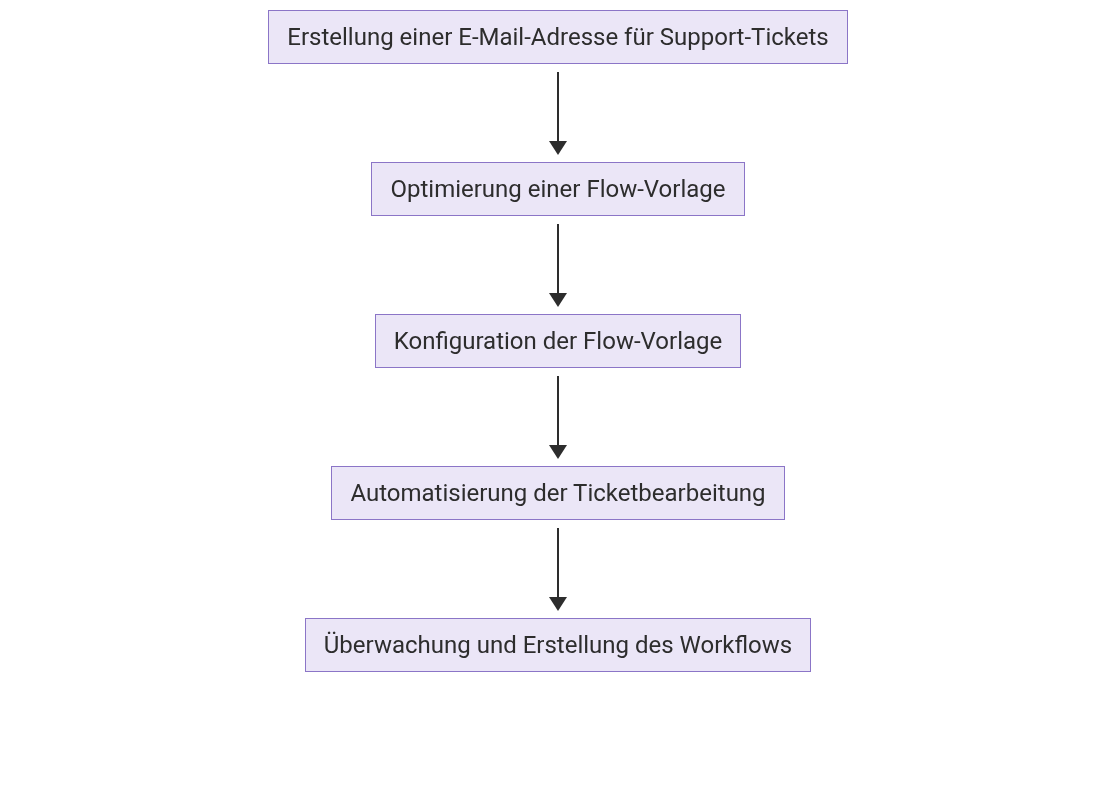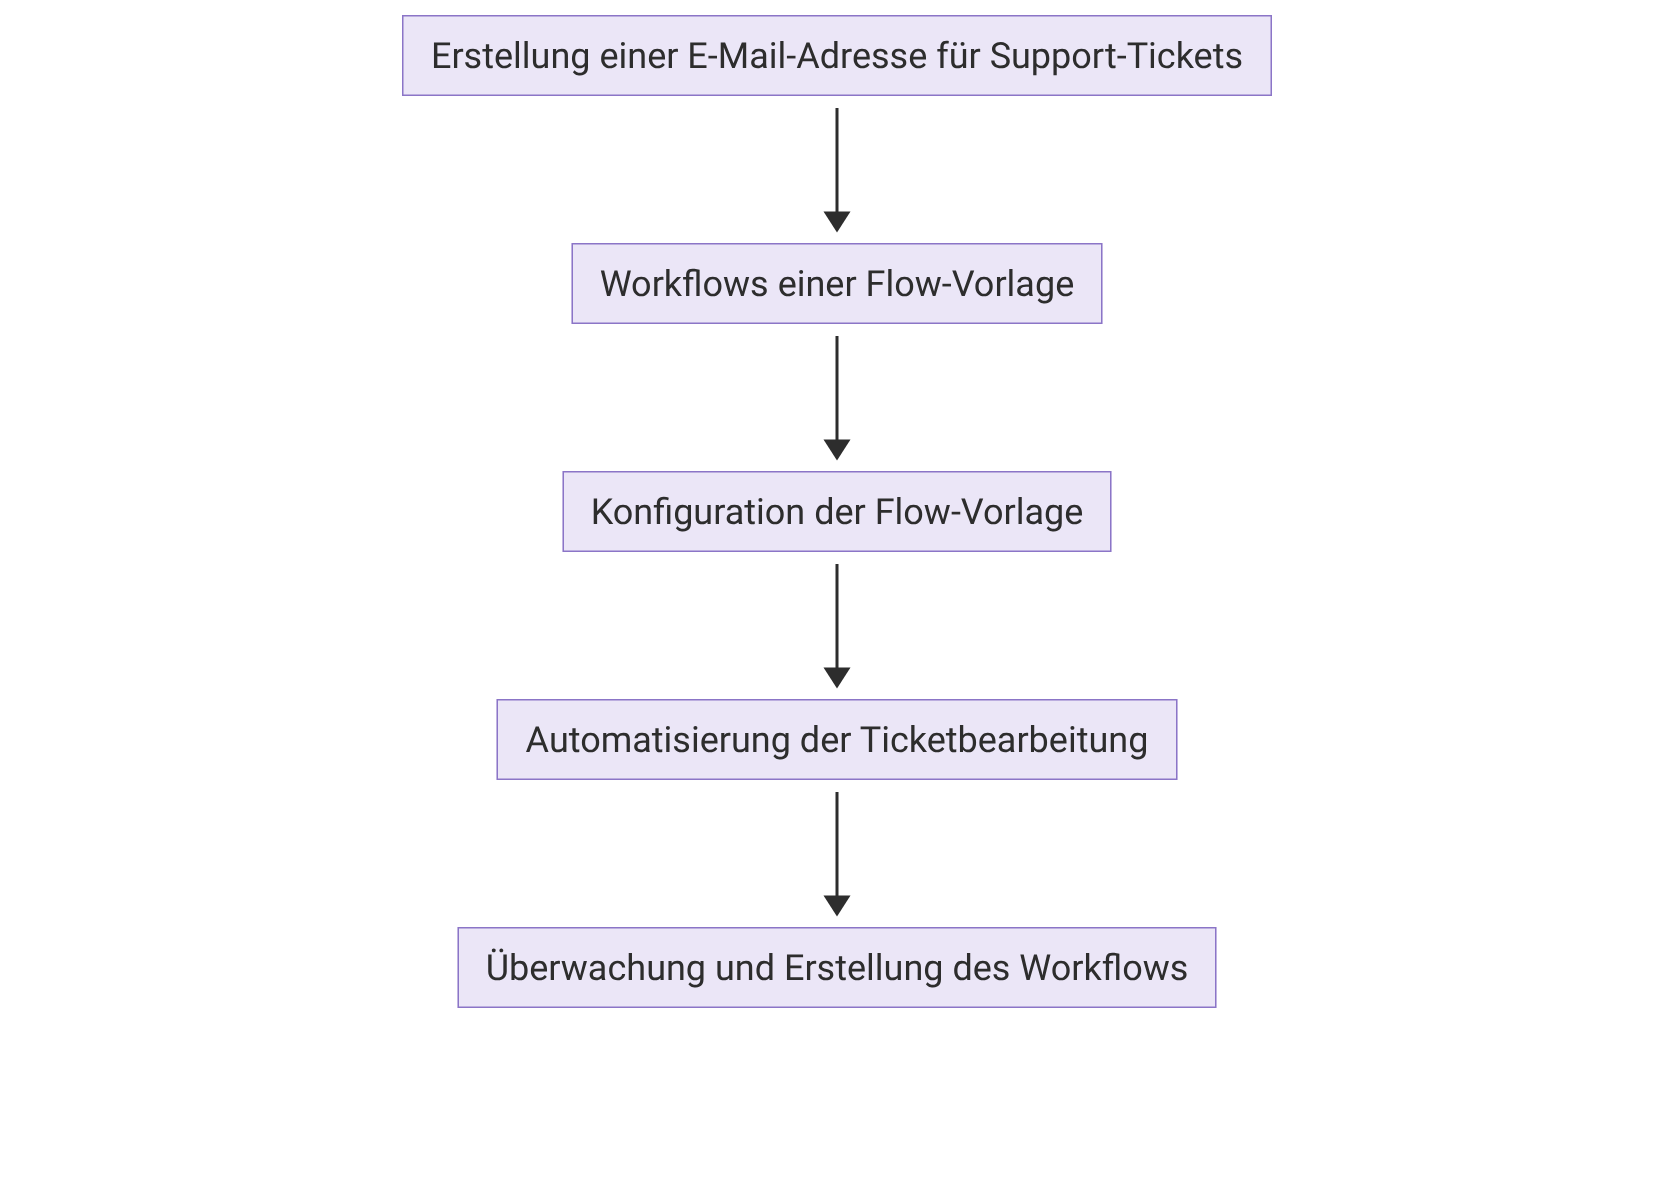--- a/index.html
+++ b/index.html
@@ -49,21 +49,21 @@
 <div class="node">
   <span>Erstellung einer E-Mail-Adresse für Support-Tickets</span>
 </div>
 
 <div class="arrow-container">
   <div class="arrow-line"></div>
   <div class="arrow-head"></div>
 </div>
 
 <div class="node">
-  <span>Workflows einer Flow-Vorlage</span>
+  <span>Optimierung einer Flow-Vorlage</span>
 </div>
 
 <div class="arrow-container">
   <div class="arrow-line"></div>
   <div class="arrow-head"></div>
 </div>
 
 <div class="node">
   <span>Konfiguration der Flow-Vorlage</span>
 </div>

